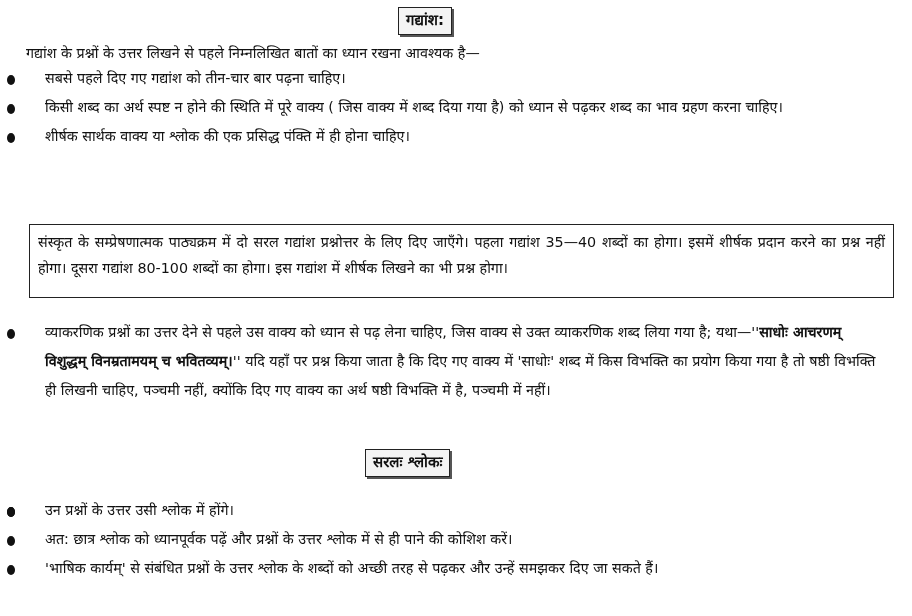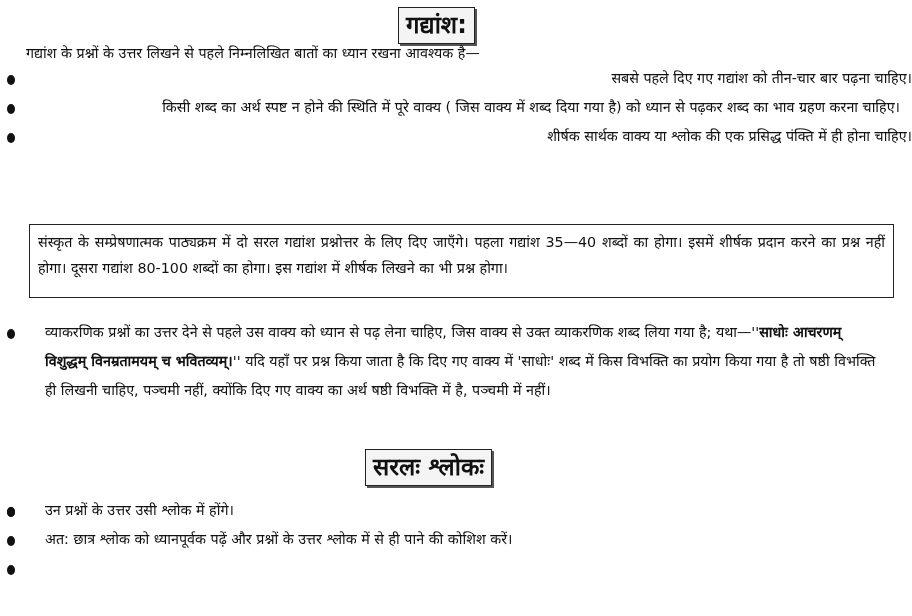--- a/index.html
+++ b/index.html
@@ -7,21 +7,21 @@
     width:912px; height:616px; overflow:hidden; position:relative;
     font-family:"DejaVu Sans", "Liberation Sans", sans-serif;
     color:#111;
   }
   .heading-box {
     position:absolute;
     border:1.5px solid #222;
     box-shadow: 2px 2px 0 #555;
     background:#f4f4f4;
     font-weight:bold;
-    font-size:24px;
+    font-size:15px;
     line-height:1;
     padding:5px 7px 6px 7px;
     text-align:center;
   }
   #h1 { left:398px; top:7px; }
   #h2 { left:365px; top:449px; }
   .para {
     position:absolute; left:6px; font-size:14.3px; white-space:nowrap;
   }
   ul.bullets { list-style:none; margin:0; padding:0; position:absolute; left:0; width:912px; }
@@ -38,35 +38,35 @@
   }
   .bold { font-weight:bold; }
 </style>
 </head>
 <body>
 
 <div id="h1" class="heading-box">गद्यांश:</div>
 
 <div class="para" style="top:43px;margin-left:20px;">गद्यांश के प्रश्नों के उत्तर लिखने से पहले निम्नलिखित बातों का ध्यान रखना आवश्यक है—</div>
 
-<ul class="bullets" style="top:64px;text-align:right;">
+<ul class="bullets" style="top:64px;">
   <li><span class="dot"></span><span>सबसे पहले दिए गए गद्यांश को तीन-चार बार पढ़ना चाहिए।</span></li>
   <li style="padding-right:12px;"><span class="dot"></span><span>किसी शब्द का अर्थ स्पष्ट न होने की स्थिति में पूरे वाक्य ( जिस वाक्य में शब्द दिया गया है) को ध्यान से पढ़कर शब्द का भाव ग्रहण करना चाहिए।</span></li>
   <li><span class="dot"></span><span>शीर्षक सार्थक वाक्य या श्लोक की एक प्रसिद्ध पंक्ति में ही होना चाहिए।</span></li>
 </ul>
 
 <div class="note">संस्कृत के सम्प्रेषणात्मक पाठ्यक्रम में दो सरल गद्यांश प्रश्नोत्तर के लिए दिए जाएँगे। पहला गद्यांश 35—40 शब्दों का होगा। इसमें शीर्षक प्रदान करने का प्रश्न नहीं होगा। दूसरा गद्यांश 80-100 शब्दों का होगा। इस गद्यांश में शीर्षक लिखने का भी प्रश्न होगा।</div>
 
 <ul class="bullets" style="top:318px;">
   <li style="padding-right:28px;">
     <span class="dot"></span>
     <span>व्याकरणिक प्रश्नों का उत्तर देने से पहले उस वाक्य को ध्यान से पढ़ लेना चाहिए, जिस वाक्य से उक्त व्याकरणिक शब्द लिया गया है; यथा—''</span><span class="bold">साधोः आचरणम् विशुद्धम् विनम्रतामयम् च भवितव्यम्।</span><span>'' यदि यहाँ पर प्रश्न किया जाता है कि दिए गए वाक्य में 'साधोः' शब्द में किस विभक्ति का प्रयोग किया गया है तो षष्ठी विभक्ति ही लिखनी चाहिए, पञ्चमी नहीं, क्योंकि दिए गए वाक्य का अर्थ षष्ठी विभक्ति में है, पञ्चमी में नहीं।</span>
   </li>
 </ul>
 
 <div id="h2" class="heading-box">सरलः श्लोकः</div>
 
 <ul class="bullets" style="top:496px;">
   <li><span class="dot"></span></li>
   <li><span class="dot"></span><span>उन प्रश्नों के उत्तर उसी श्लोक में होंगे।</span></li>
   <li><span class="dot"></span><span>अत: छात्र श्लोक को ध्यानपूर्वक पढ़ें और प्रश्नों के उत्तर श्लोक में से ही पाने की कोशिश करें।</span></li>
-  <li><span class="dot"></span></li>
+  <li><span class="dot"></span><span>'भाषिक कार्यम्' से संबंधित प्रश्नों के उत्तर श्लोक के शब्दों को अच्छी तरह से पढ़कर और उन्हें समझकर दिए जा सकते हैं।</span></li>
 </ul>
 
 </body></html>

